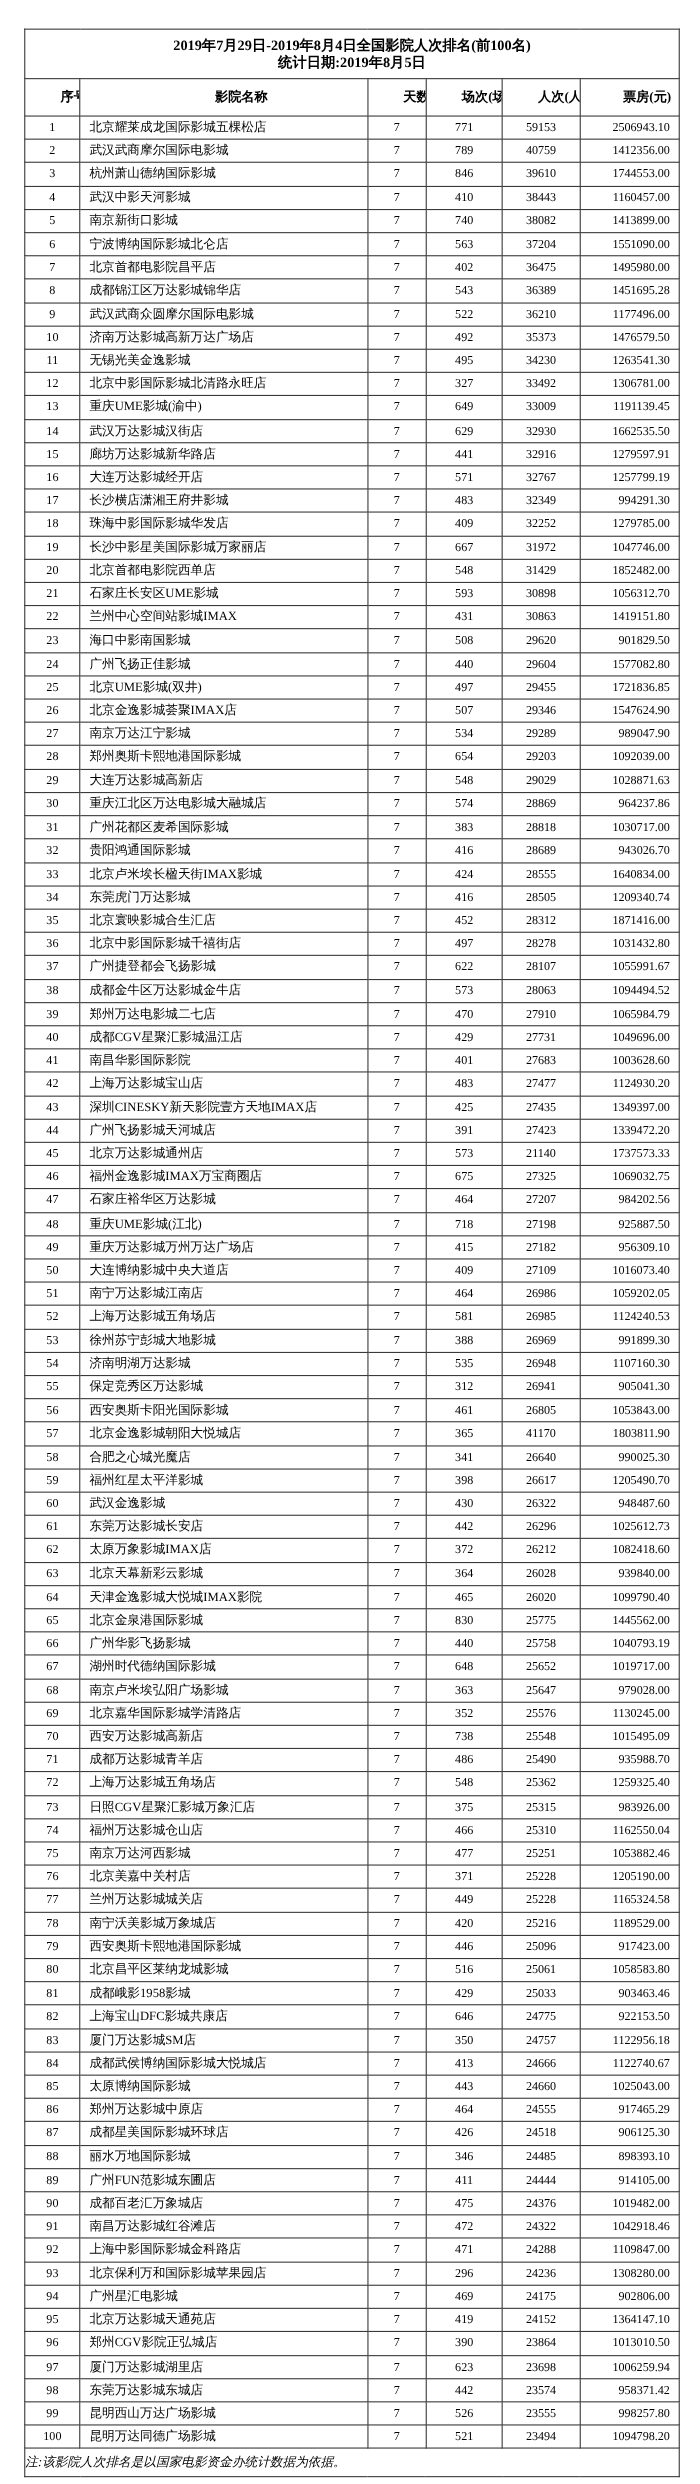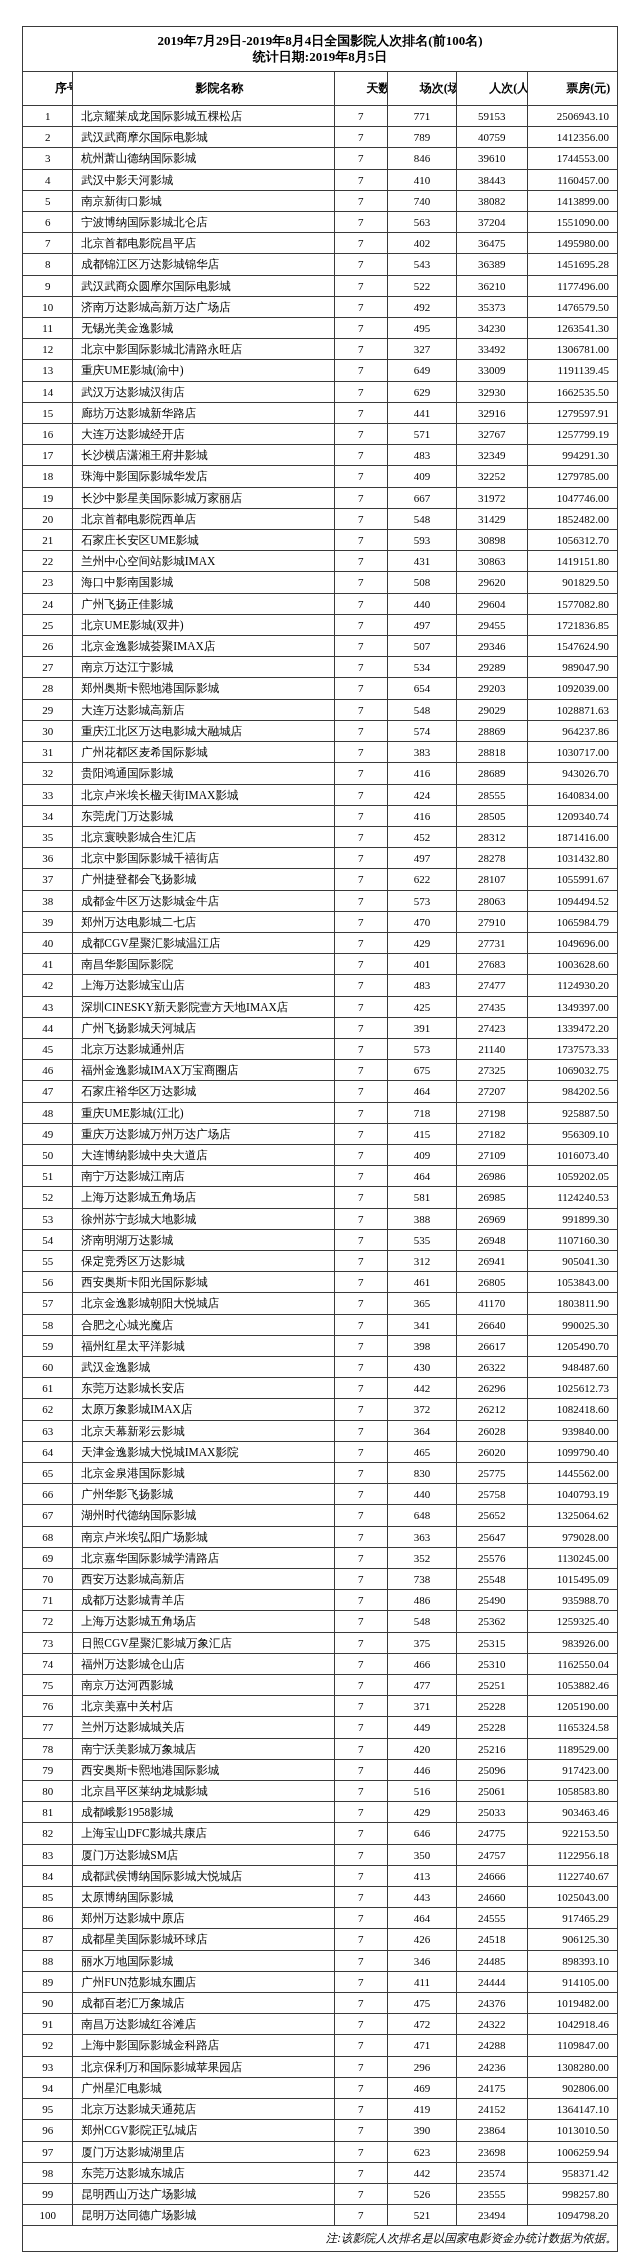--- a/index.html
+++ b/index.html
@@ -67,21 +67,20 @@
     font-size: 11.5px;
   }
   tbody td.c-boxoffice {
     text-align: right;
     padding-right: 8px;
   }
   tfoot td {
     height: 25px;
     font-size: 11.5px;
     font-style: italic;
-    text-align: right;
     vertical-align: middle;
     padding-right: 2px;
   }
 </style>
 </head>
 <body>
 
 <div class="report">
   <table class="ranking">
     <colgroup>
@@ -636,21 +635,21 @@
           <td class="c-sessions">440</td>
           <td class="c-attendance">25758</td>
           <td class="c-boxoffice">1040793.19</td>
         </tr>
         <tr>
           <td class="c-rank">67</td>
           <td class="c-name">湖州时代德纳国际影城</td>
           <td class="c-days">7</td>
           <td class="c-sessions">648</td>
           <td class="c-attendance">25652</td>
-          <td class="c-boxoffice">1325064.62</td>
+          <td class="c-boxoffice">1019717.00</td>
         </tr>
         <tr>
           <td class="c-rank">68</td>
           <td class="c-name">南京卢米埃弘阳广场影城</td>
           <td class="c-days">7</td>
           <td class="c-sessions">363</td>
           <td class="c-attendance">25647</td>
           <td class="c-boxoffice">979028.00</td>
         </tr>
         <tr>

